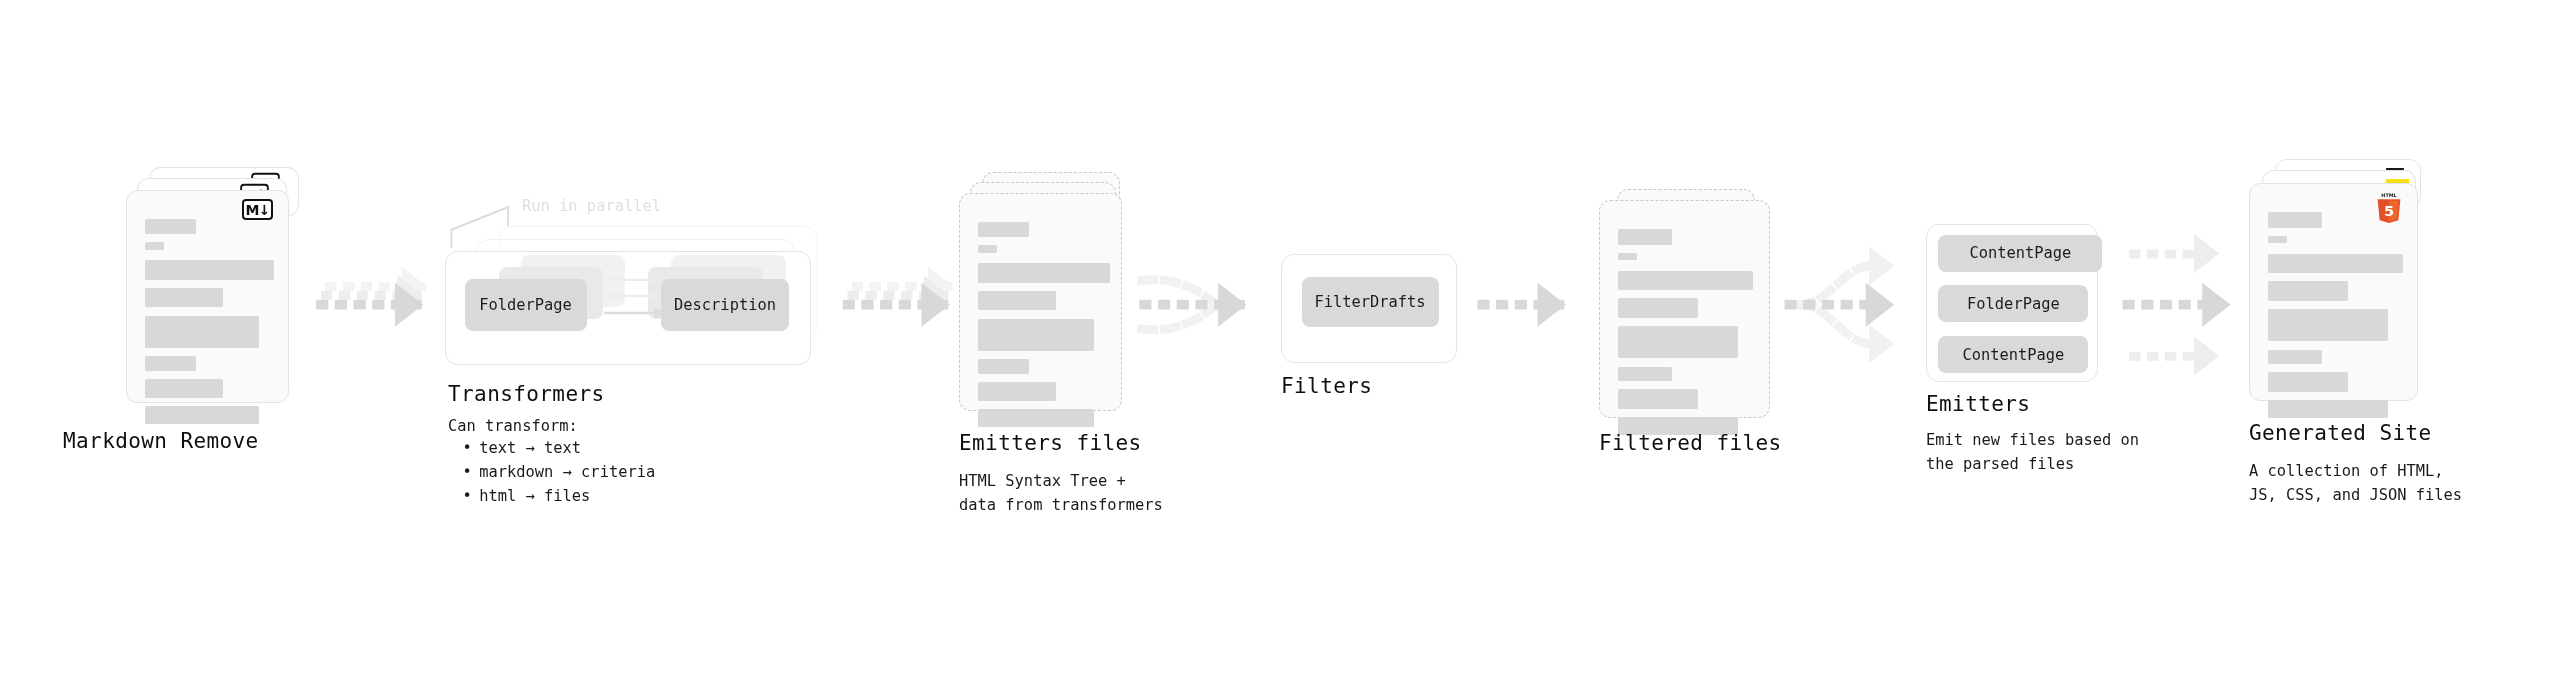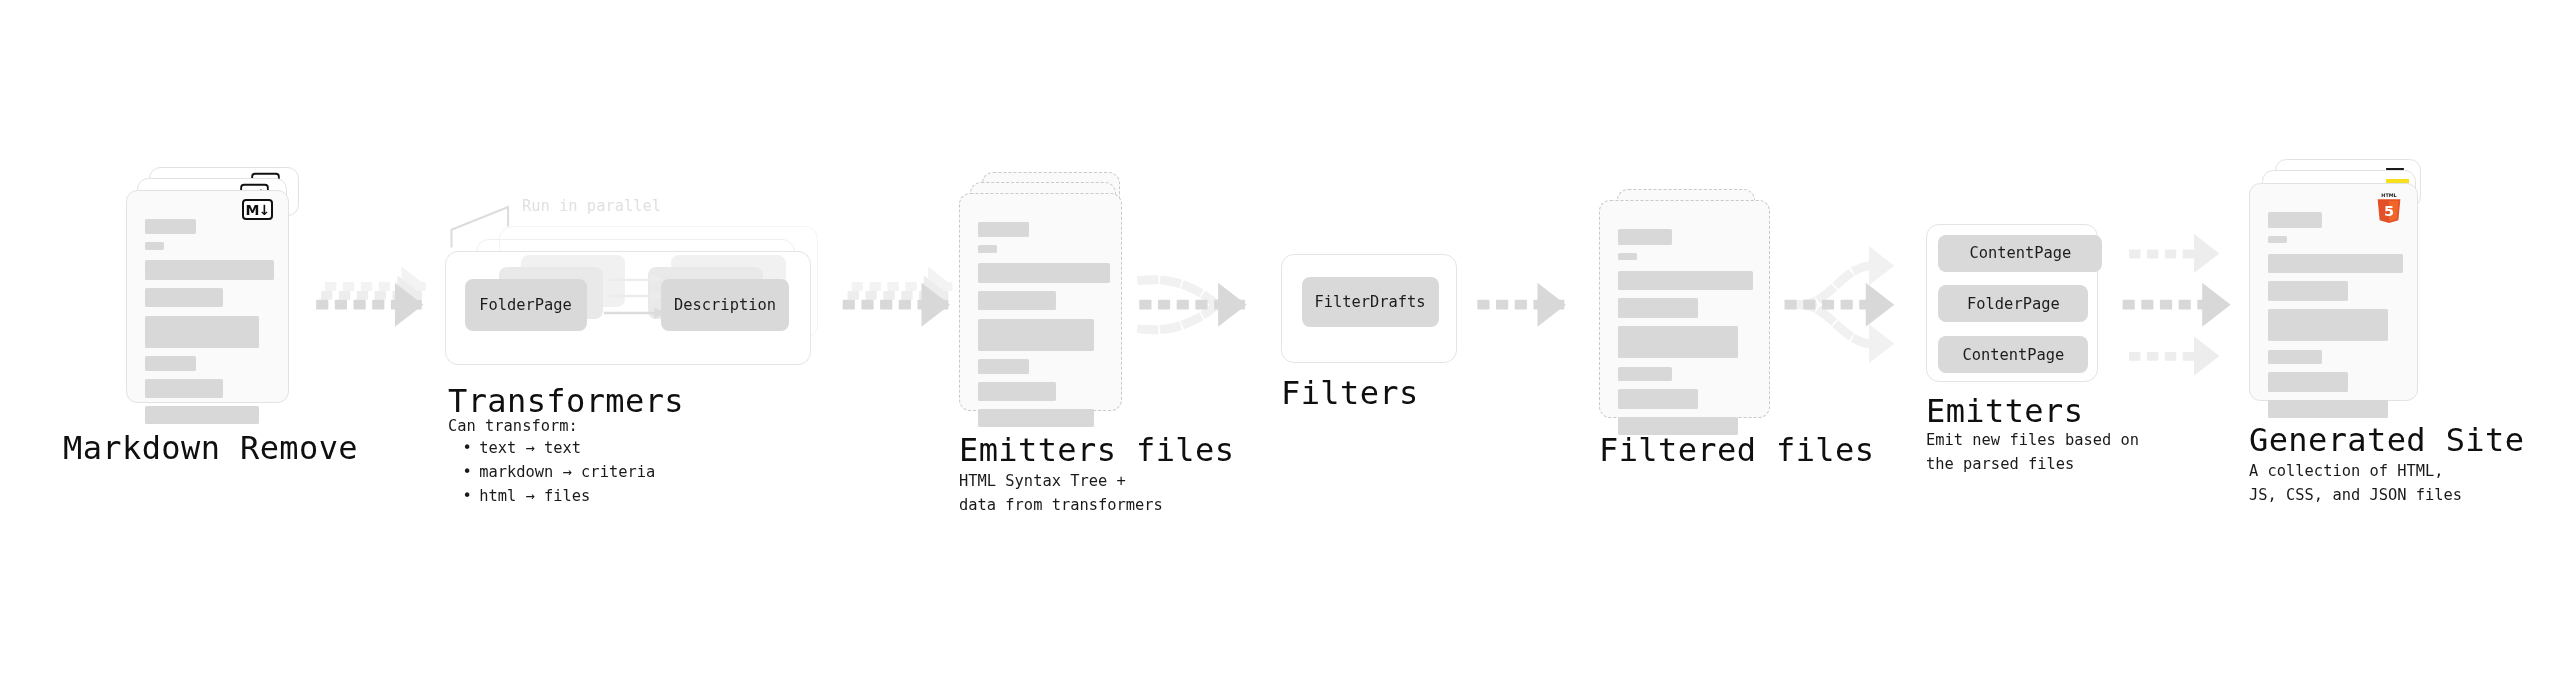--- a/index.html
+++ b/index.html
@@ -113,21 +113,21 @@
     font-size: 15.4px;
     box-sizing: border-box;
     white-space: nowrap;
   }
   .chip.ghost2 { background: #e9e9e9; color: transparent; }
   .chip.ghost1 { background: #f1f1f1; color: transparent; }
 
   
   .title {
     position: absolute;
-    font-size: 32px;
+    font-size: 21px;
     color: #0f0f0f;
     white-space: nowrap;
     letter-spacing: 0.4px;
   }
   .subtitle {
     position: absolute;
     font-size: 15.4px;
     color: #1a1a1a;
     line-height: 1.55;
     white-space: pre-line;

